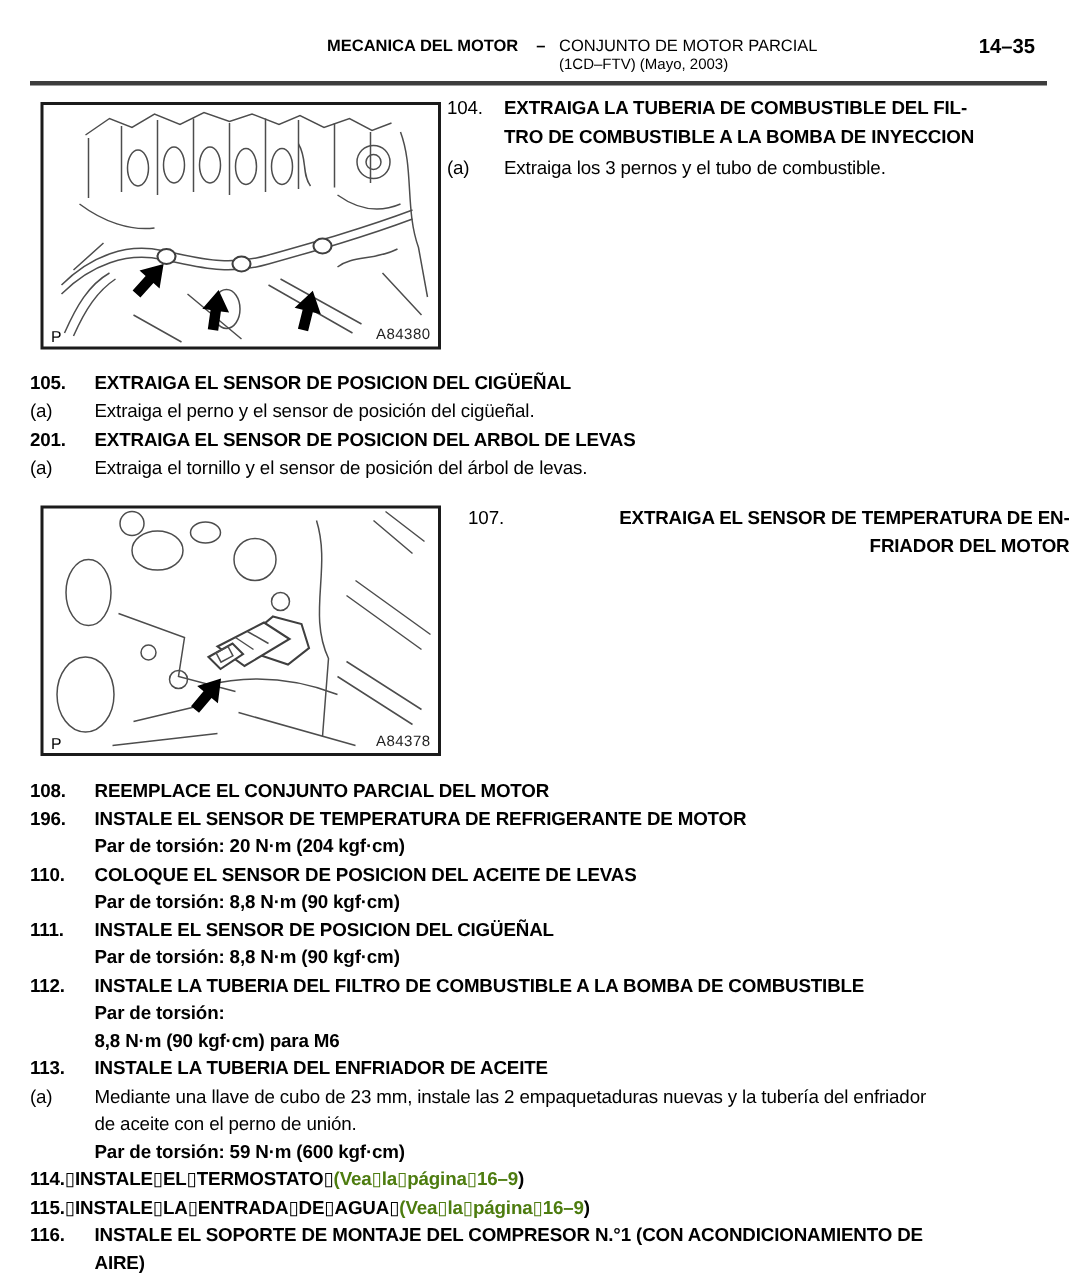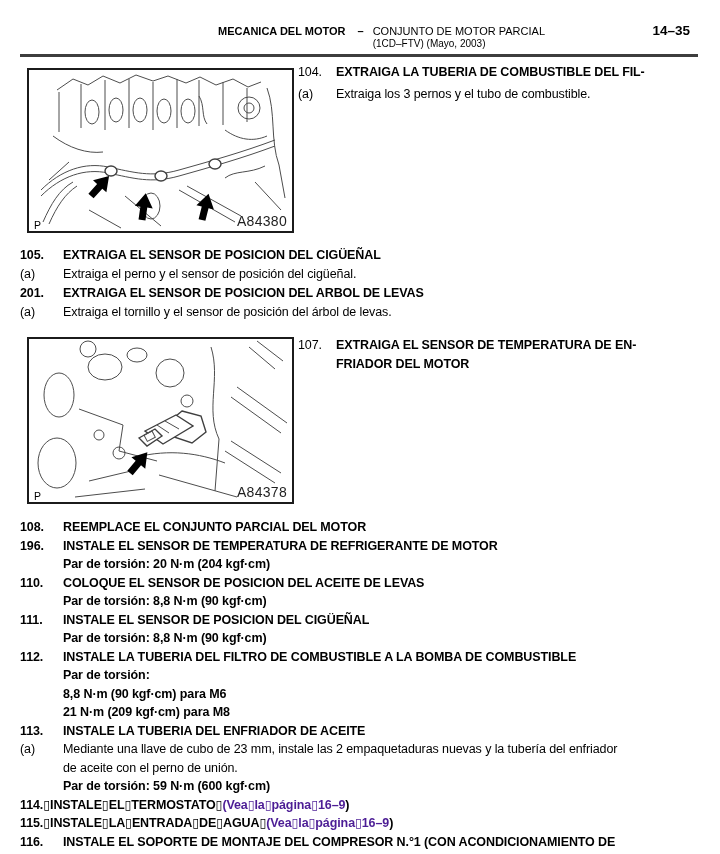--- a/index.html
+++ b/index.html
@@ -15,39 +15,39 @@
   .hdr-sub{font-size:11px;line-height:12.5px;}
   .hdr-sub-detail{font-size:10px;}
   .hdr-page{position:absolute;top:23px;right:30px;font-weight:bold;font-size:13.5px;}
   .hdr-rule{position:absolute;top:54px;left:20px;width:678px;height:3px;background:#3d3d3d;}
   
   .figure{position:absolute;border:2px solid #1b1b1b;background:#fff;box-sizing:border-box;}
   .fig1{left:27px;top:68px;width:267px;height:165px;}
   .fig2{left:27px;top:337px;width:267px;height:167px;}
   .figure svg{display:block;width:100%;height:100%;}
   .fig-p{position:absolute;left:5px;bottom:1px;font-size:10.5px;line-height:10px;}
-  .fig-id{position:absolute;right:5px;bottom:2px;font-size:14px;letter-spacing:.3px;color:#1f1f1f;}
+  .fig-id{position:absolute;right:5px;bottom:2px;font-size:10px;letter-spacing:.3px;color:#1f1f1f;}
   .lineart{stroke:#4d4d4d;stroke-width:1;fill:none;}
   .lineart2{stroke:#3f3f3f;stroke-width:1.4;fill:#fff;}
   .arrow{fill:#000;stroke:none;}
   
   .step-block{position:absolute;font-size:12.5px;letter-spacing:-0.1px;}
   .row{display:flex;align-items:flex-start;}
   .num{flex:0 0 38px;font-weight:normal;white-space:nowrap;}
   .numw{flex:0 0 43px;font-weight:bold;white-space:nowrap;}
   .lbl{flex:0 0 38px;font-weight:normal;}
   .lblw{flex:0 0 43px;font-weight:normal;}
   .t{font-weight:bold;}
   .content{flex:1;}
   .rc{left:298px;top:63px;width:415px;line-height:18.5px;}
-  .rc2{left:298px;top:336px;width:415px;line-height:18.5px;}
+  .rc2{left:298px;top:336px;width:415px;line-height:18.5px;text-align:right;}
   .mid{left:20px;top:246px;width:695px;line-height:19px;}
   .bottom{left:20px;top:518px;width:697px;line-height:18.5px;}
   .gap-top{margin-top:3px;}
-  .link{color:#4c1d95;text-decoration:none;cursor:pointer;}
+  .link{color:#4d7c0f;text-decoration:none;cursor:pointer;}
 </style>
 </head>
 <body>
 
 <div class="page">
 
   <div class="hdr">
     <span class="hdr-section">MECANICA DEL MOTOR</span>
     <span class="hdr-dash">–</span>
     <span class="hdr-sub">
@@ -95,20 +95,24 @@
       <polygon class="arrow" transform="translate(173,150) rotate(14)" points="-3.5,0 3.5,0 3.5,-13 9,-13 0,-27 -9,-13 -3.5,-13"></polygon>
     </svg>
     <span class="fig-p">P</span>
     <span class="fig-id">A84380</span>
   </div>
 
   <div class="step-block rc">
     <div class="row">
       <span class="num">104.</span>
       <span class="content t">EXTRAIGA LA TUBERIA DE COMBUSTIBLE DEL FIL-</span>
+    </div>
+    <div class="row">
+      <span class="num"></span>
+      <span class="content t">TRO DE COMBUSTIBLE A LA BOMBA DE INYECCION</span>
     </div>
     <div class="row gap-top">
       <span class="lbl">(a)</span>
       <span class="content">Extraiga los 3 pernos y el tubo de combustible.</span>
     </div>
   </div>
 
   <div class="step-block mid">
     <div class="row">
       <span class="numw">105.</span>
@@ -212,24 +216,20 @@
       <span class="content t">INSTALE LA TUBERIA DEL FILTRO DE COMBUSTIBLE A LA BOMBA DE COMBUSTIBLE</span>
     </div>
     <div class="row">
       <span class="numw"></span>
       <span class="content t">Par de torsión:</span>
     </div>
     <div class="row">
       <span class="numw"></span>
       <span class="content t">8,8 N·m (90 kgf·cm) para M6</span>
     </div>
-    <div class="row">
-      <span class="numw"></span>
-      <span class="content t">21 N·m (209 kgf·cm) para M8</span>
-    </div>
 
     <div class="row">
       <span class="numw">113.</span>
       <span class="content t">INSTALE LA TUBERIA DEL ENFRIADOR DE ACEITE</span>
     </div>
     <div class="row">
       <span class="lblw">(a)</span>
       <span class="content">Mediante una llave de cubo de 23 mm, instale las 2 empaquetaduras nuevas y la tubería del enfriador</span>
     </div>
     <div class="row">

